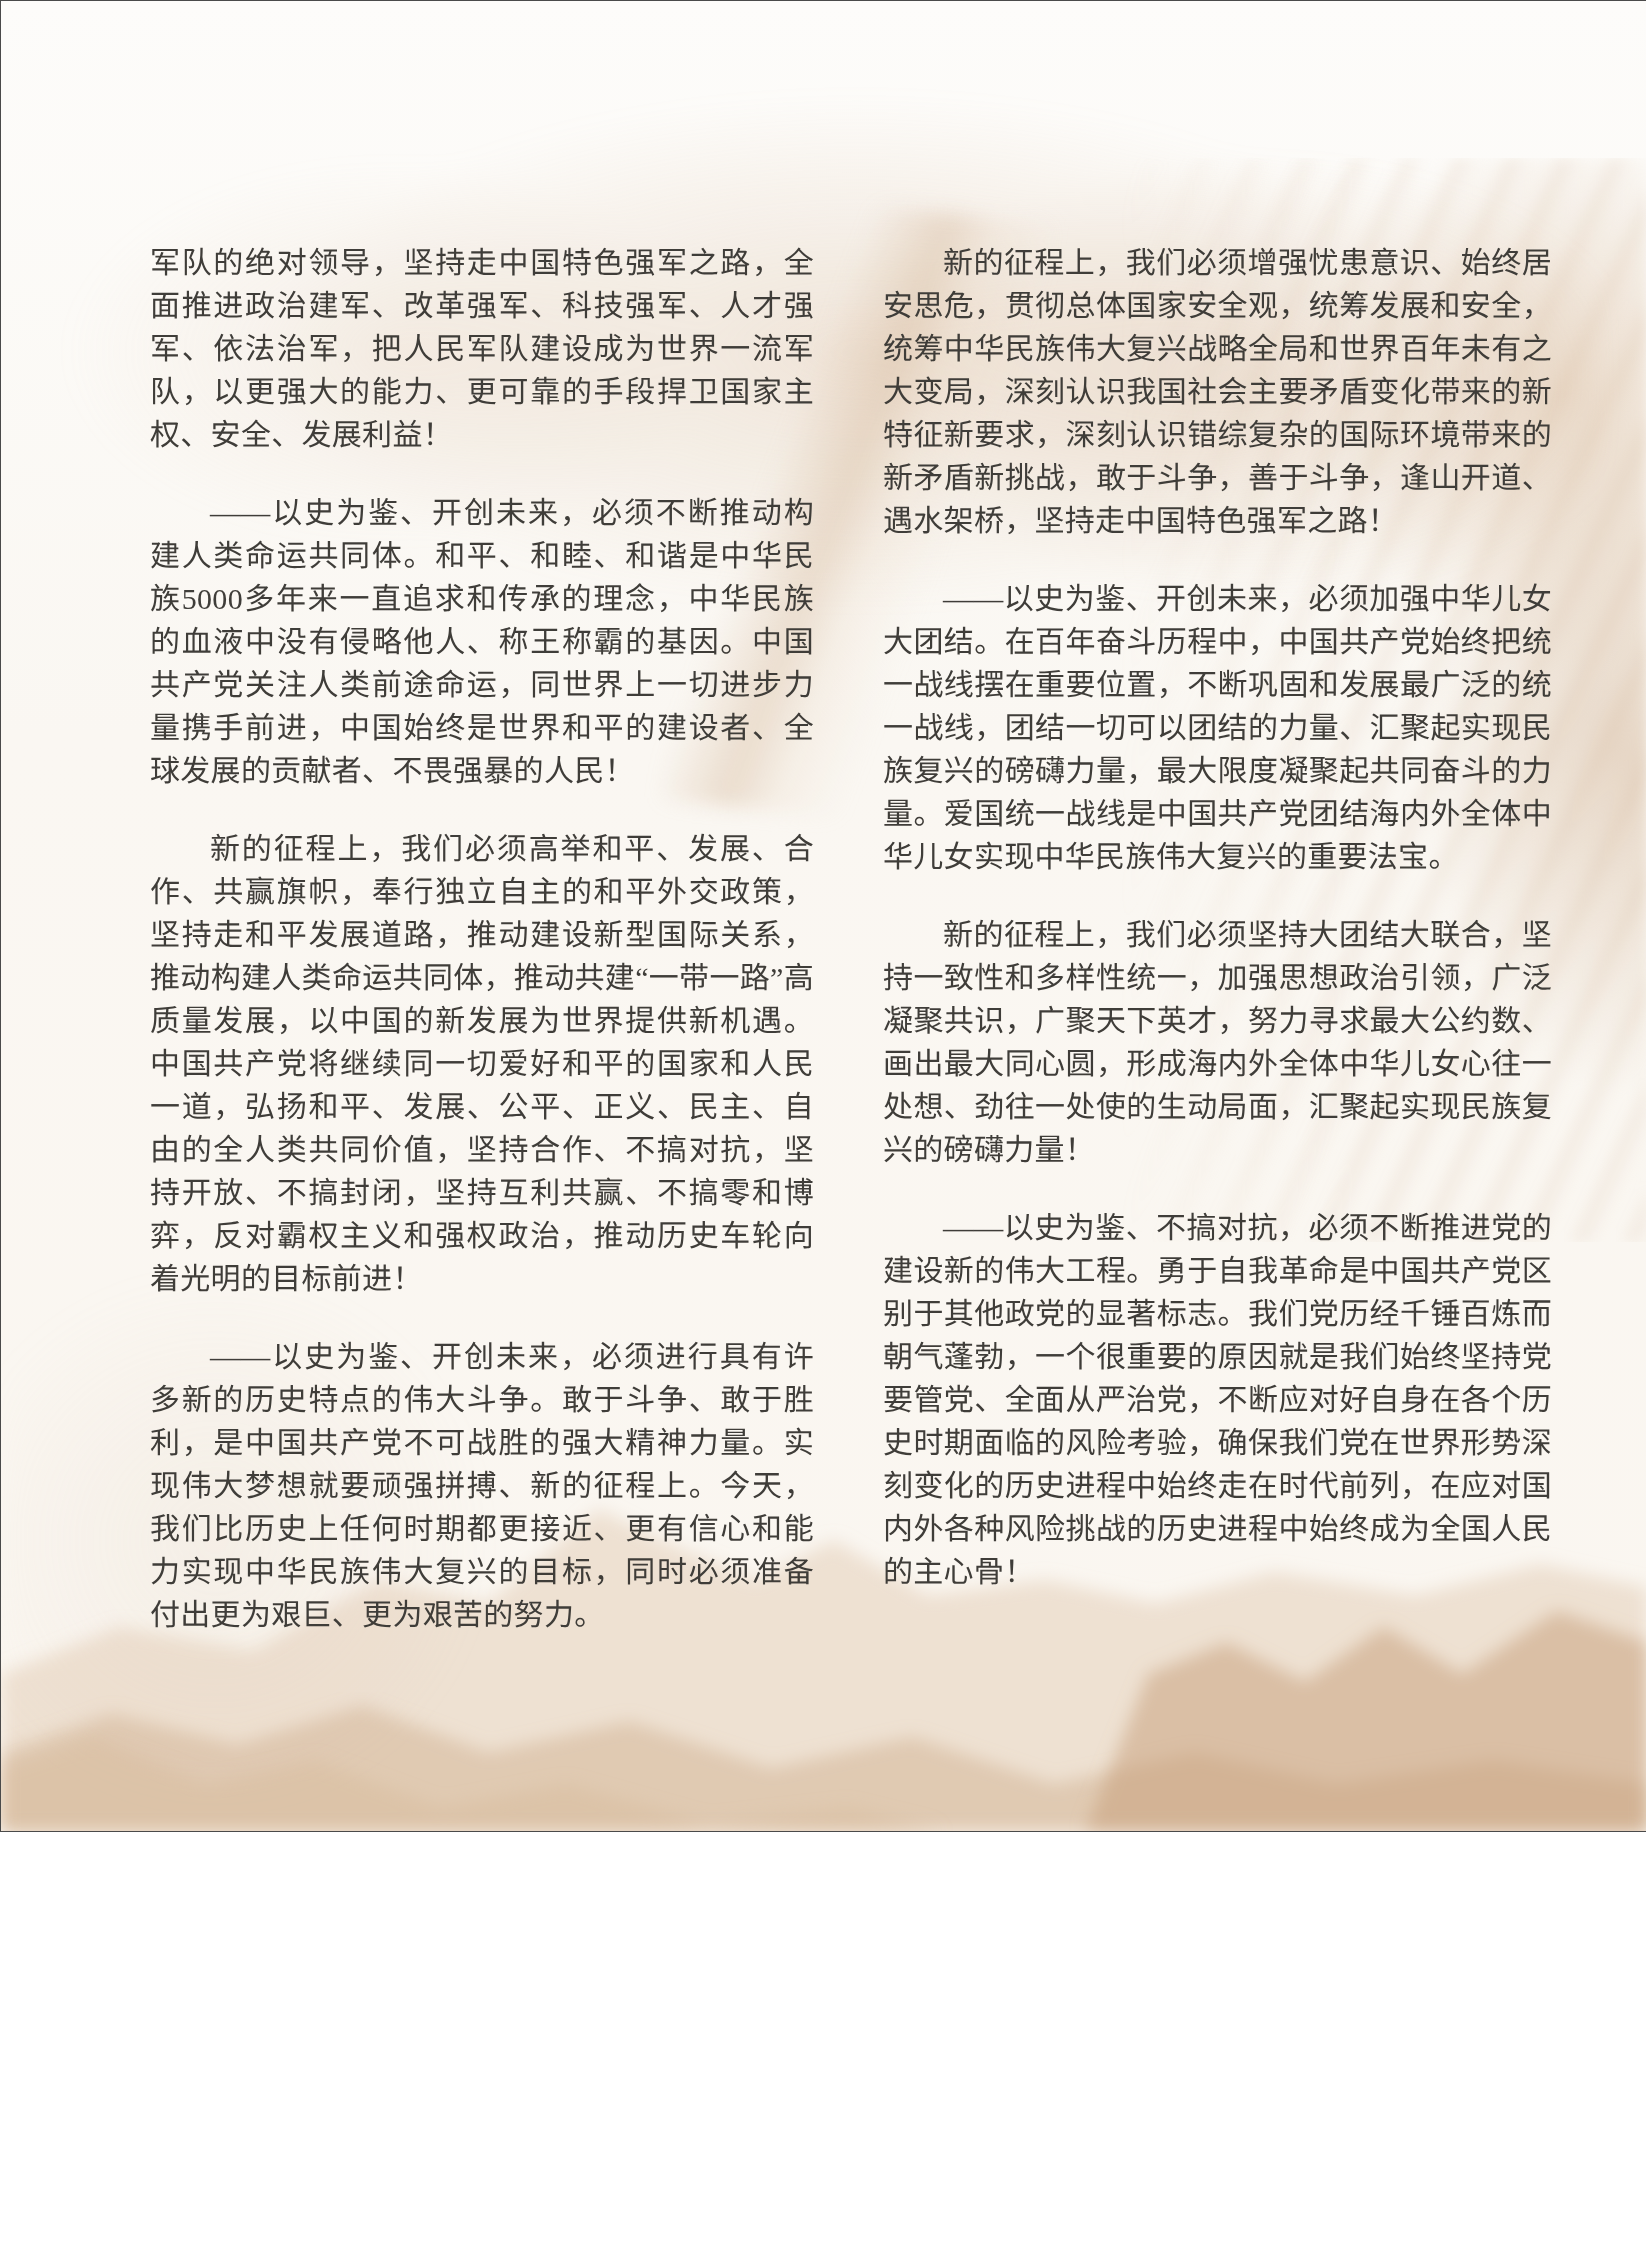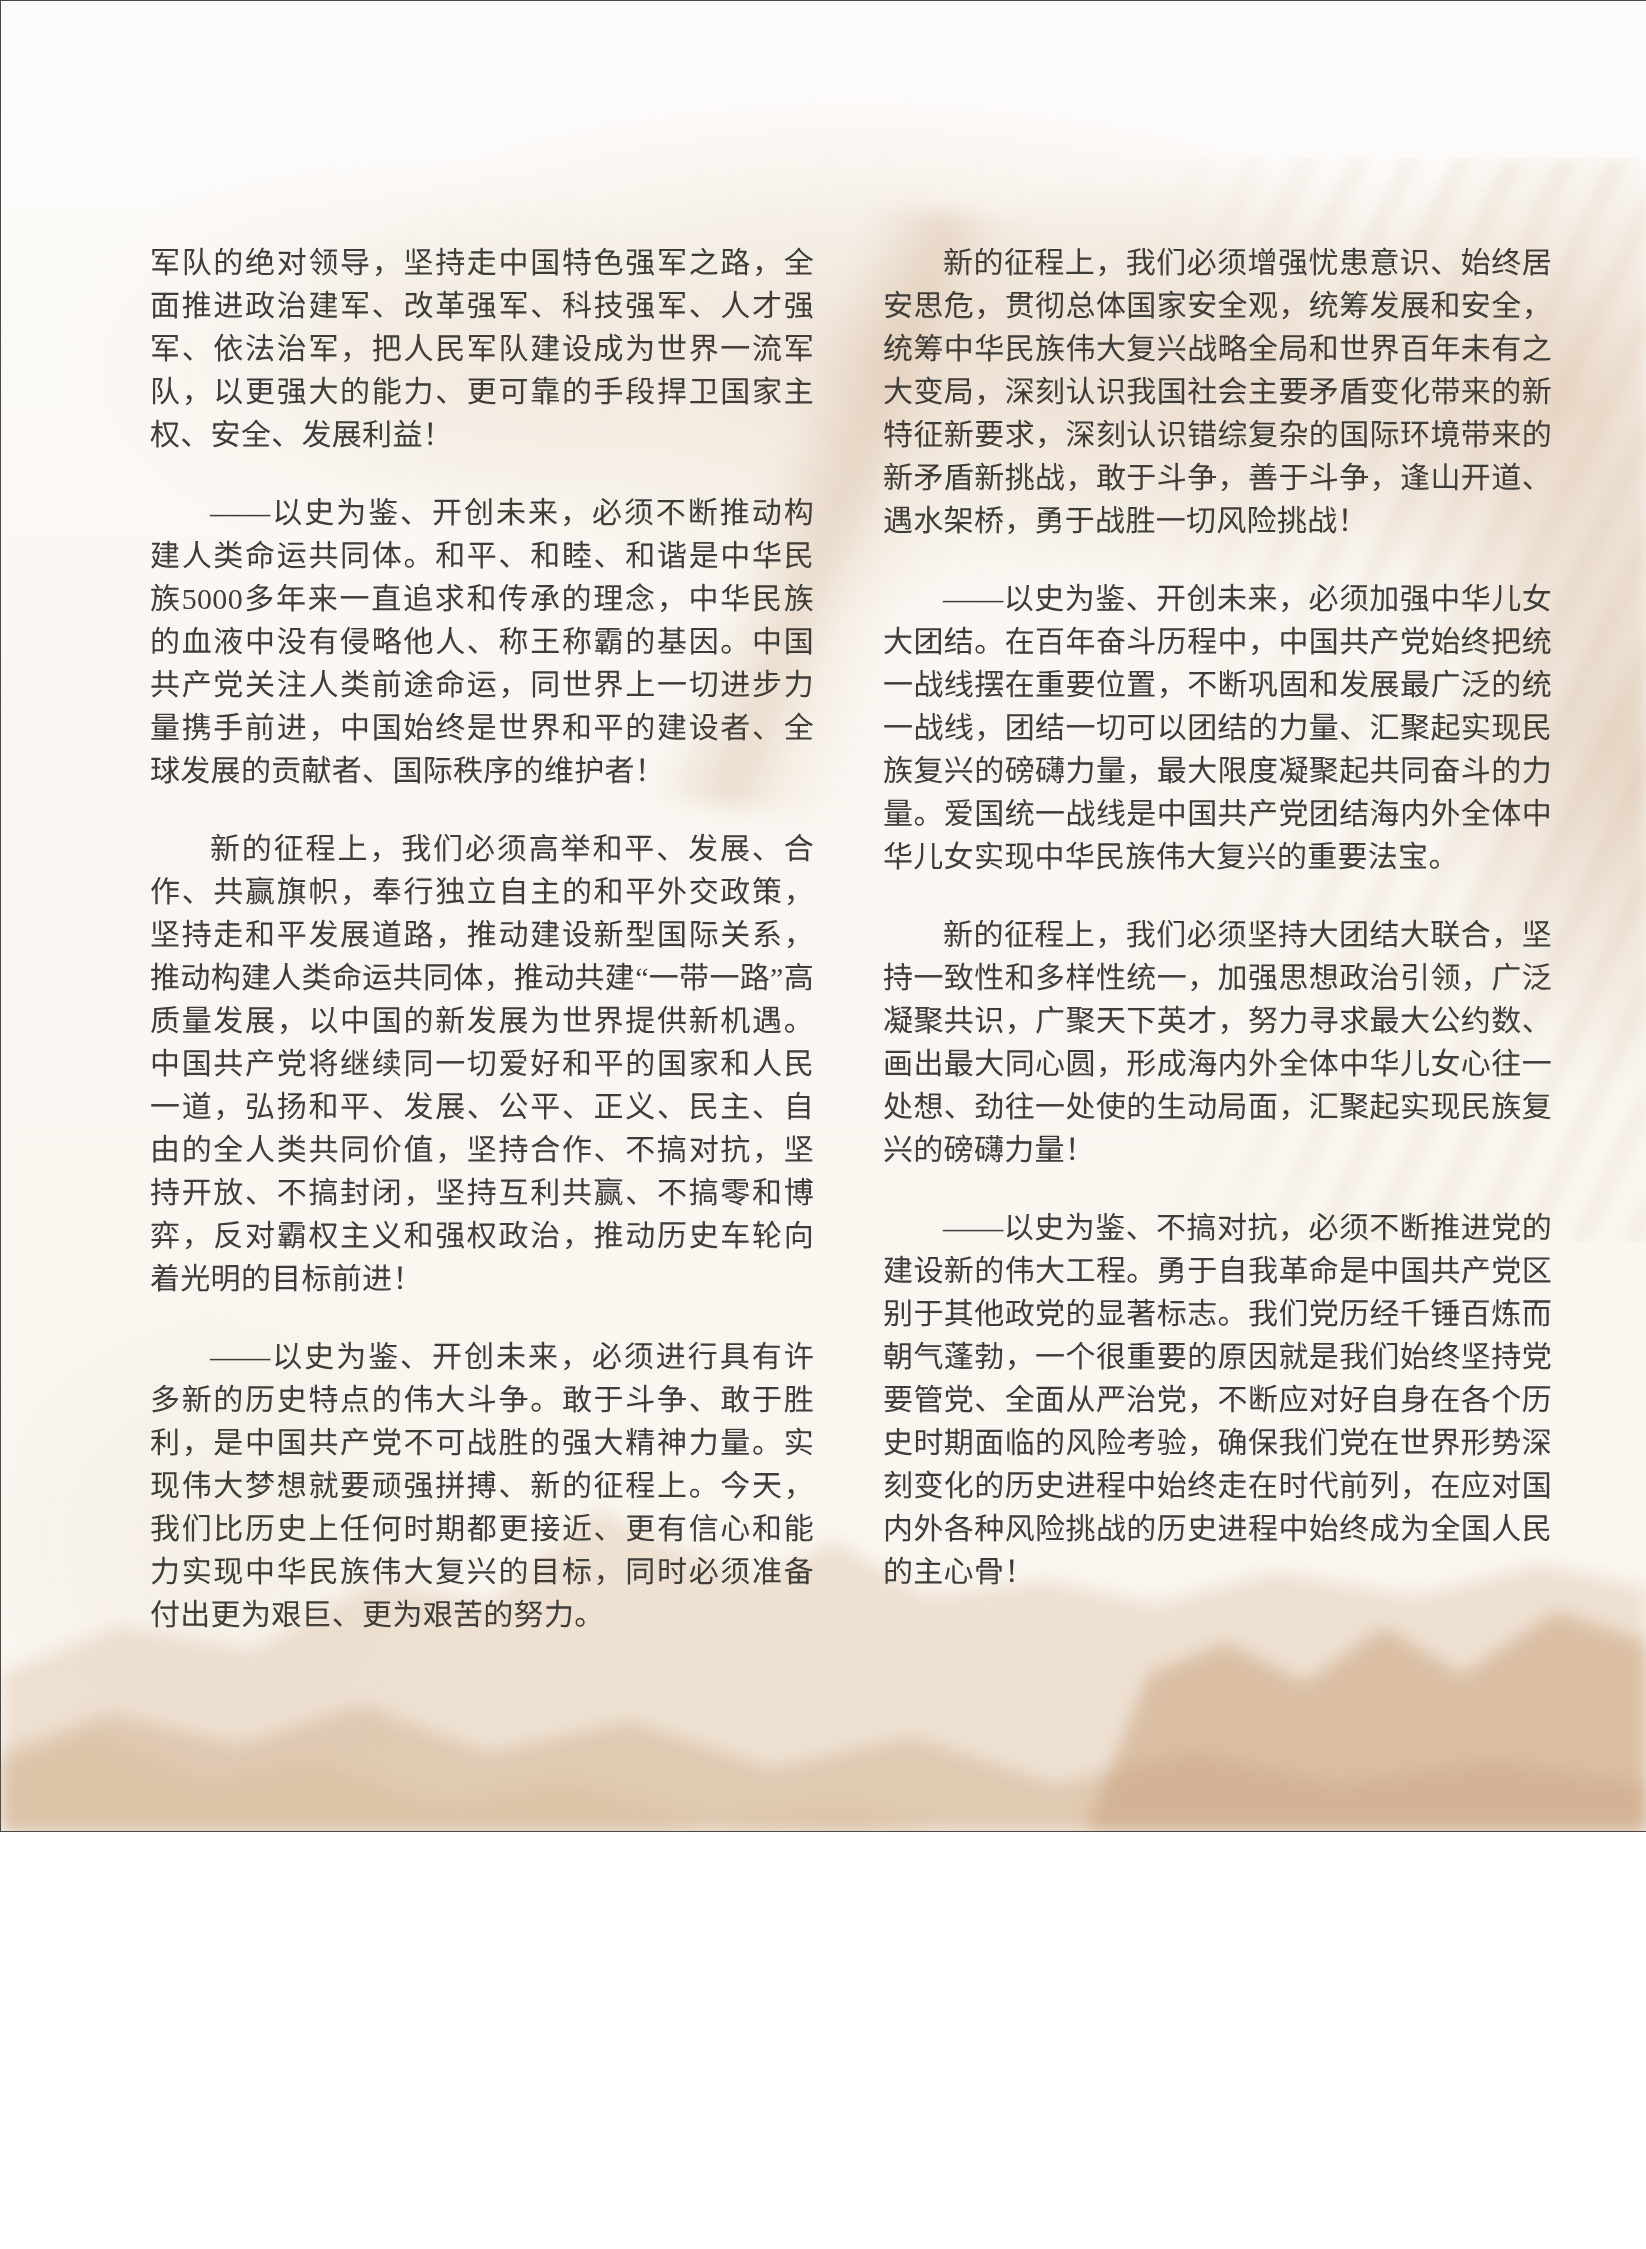--- a/index.html
+++ b/index.html
@@ -104,26 +104,26 @@
       </filter>
     </defs>
     <polygon filter="url(#soft)" fill="#dcc0a4" fill-opacity="0.40" points="0,420 150,360 320,390 480,300 620,330 760,210 840,250 960,300 1060,250 1180,320 1330,300 1470,330 1620,290 1800,320 1960,280 2096,310 2096,620 0,620"></polygon>
     <polygon filter="url(#soft)" fill="#cfae8c" fill-opacity="0.45" points="0,520 140,470 300,510 460,460 620,520 800,480 980,540 1160,500 1340,560 1520,520 1700,560 1900,530 2096,560 2096,620 0,620"></polygon>
     <polygon filter="url(#soft)" fill="#c69e78" fill-opacity="0.50" points="1380,620 1460,420 1560,380 1660,430 1760,360 1860,420 1980,340 2096,380 2096,620"></polygon>
     <polygon filter="url(#soft)" fill="#d5b696" fill-opacity="0.35" points="0,620 0,540 120,500 260,560 400,530 560,590 720,560 900,610 1080,590 1200,620"></polygon>
   </svg>
 
   <section class="col col-left">
     <p class="para no-indent">军队的绝对领导，坚持走中国特色强军之路，全面推进政治建军、改革强军、科技强军、人才强军、依法治军，把人民军队建设成为世界一流军队，以更强大的能力、更可靠的手段捍卫国家主权、安全、发展利益！</p>
-    <p class="para">——以史为鉴、开创未来，必须不断推动构建人类命运共同体。和平、和睦、和谐是中华民族5000多年来一直追求和传承的理念，中华民族的血液中没有侵略他人、称王称霸的基因。中国共产党关注人类前途命运，同世界上一切进步力量携手前进，中国始终是世界和平的建设者、全球发展的贡献者、国际秩序的维护者！</p>
+    <p class="para">——以史为鉴、开创未来，必须不断推动构建人类命运共同体。和平、和睦、和谐是中华民族5000多年来一直追求和传承的理念，中华民族的血液中没有侵略他人、称王称霸的基因。中国共产党关注人类前途命运，同世界上一切进步力量携手前进，中国始终是世界和平的建设者、全球发展的贡献者、不畏强暴的人民！</p>
     <p class="para">新的征程上，我们必须高举和平、发展、合作、共赢旗帜，奉行独立自主的和平外交政策，坚持走和平发展道路，推动建设新型国际关系，推动构建人类命运共同体，推动共建“一带一路”高质量发展，以中国的新发展为世界提供新机遇。中国共产党将继续同一切爱好和平的国家和人民一道，弘扬和平、发展、公平、正义、民主、自由的全人类共同价值，坚持合作、不搞对抗，坚持开放、不搞封闭，坚持互利共赢、不搞零和博弈，反对霸权主义和强权政治，推动历史车轮向着光明的目标前进！</p>
     <p class="para">——以史为鉴、开创未来，必须进行具有许多新的历史特点的伟大斗争。敢于斗争、敢于胜利，是中国共产党不可战胜的强大精神力量。实现伟大梦想就要顽强拼搏、新的征程上。今天，我们比历史上任何时期都更接近、更有信心和能力实现中华民族伟大复兴的目标，同时必须准备付出更为艰巨、更为艰苦的努力。</p>
   </section>
 
   <section class="col col-right">
-    <p class="para">新的征程上，我们必须增强忧患意识、始终居安思危，贯彻总体国家安全观，统筹发展和安全，统筹中华民族伟大复兴战略全局和世界百年未有之大变局，深刻认识我国社会主要矛盾变化带来的新特征新要求，深刻认识错综复杂的国际环境带来的新矛盾新挑战，敢于斗争，善于斗争，逢山开道、遇水架桥，勇于战胜一切风险挑战！</p>
+    <p class="para">新的征程上，我们必须增强忧患意识、始终居安思危，贯彻总体国家安全观，统筹发展和安全，统筹中华民族伟大复兴战略全局和世界百年未有之大变局，深刻认识我国社会主要矛盾变化带来的新特征新要求，深刻认识错综复杂的国际环境带来的新矛盾新挑战，敢于斗争，善于斗争，逢山开道、遇水架桥，坚持走中国特色强军之路！</p>
     <p class="para">——以史为鉴、开创未来，必须加强中华儿女大团结。在百年奋斗历程中，中国共产党始终把统一战线摆在重要位置，不断巩固和发展最广泛的统一战线，团结一切可以团结的力量、汇聚起实现民族复兴的磅礴力量，最大限度凝聚起共同奋斗的力量。爱国统一战线是中国共产党团结海内外全体中华儿女实现中华民族伟大复兴的重要法宝。</p>
     <p class="para">新的征程上，我们必须坚持大团结大联合，坚持一致性和多样性统一，加强思想政治引领，广泛凝聚共识，广聚天下英才，努力寻求最大公约数、画出最大同心圆，形成海内外全体中华儿女心往一处想、劲往一处使的生动局面，汇聚起实现民族复兴的磅礴力量！</p>
     <p class="para">——以史为鉴、不搞对抗，必须不断推进党的建设新的伟大工程。勇于自我革命是中国共产党区别于其他政党的显著标志。我们党历经千锤百炼而朝气蓬勃，一个很重要的原因就是我们始终坚持党要管党、全面从严治党，不断应对好自身在各个历史时期面临的风险考验，确保我们党在世界形势深刻变化的历史进程中始终走在时代前列，在应对国内外各种风险挑战的历史进程中始终成为全国人民的主心骨！</p>
   </section>
 
 </div>
 
 
 </body></html>

